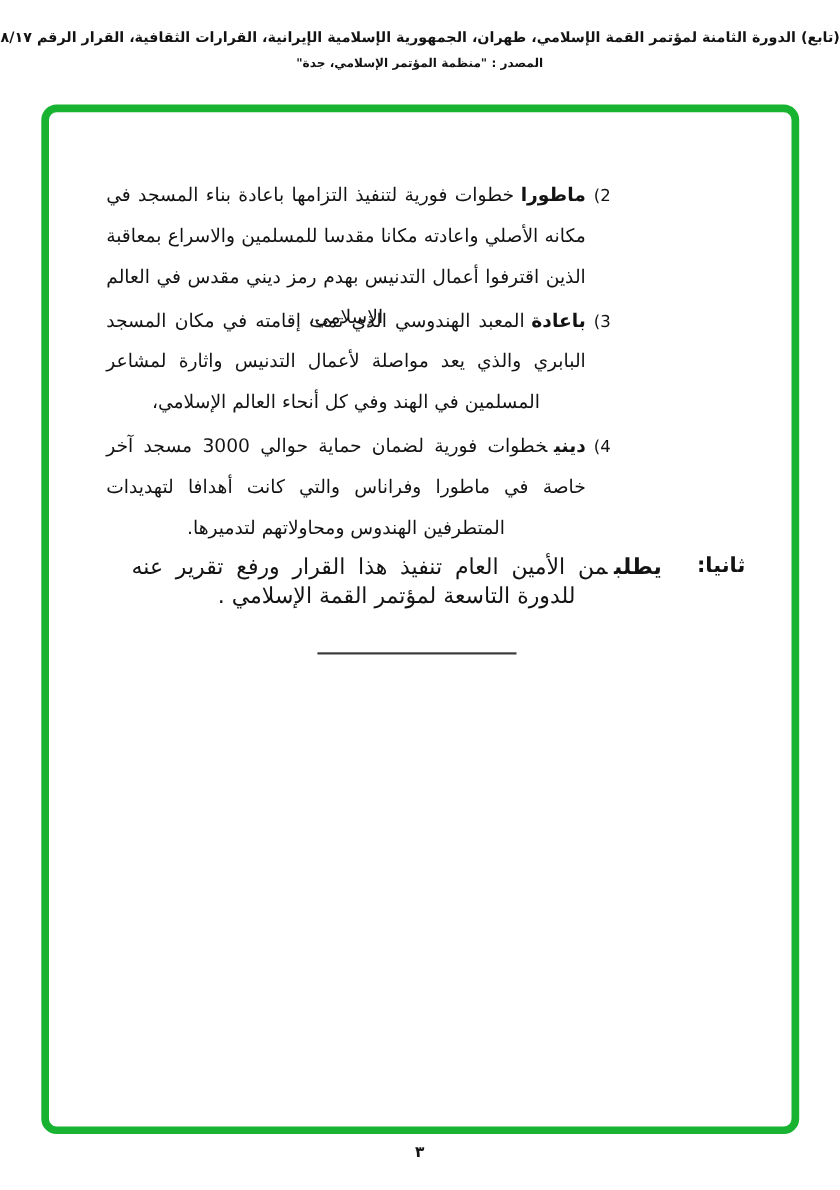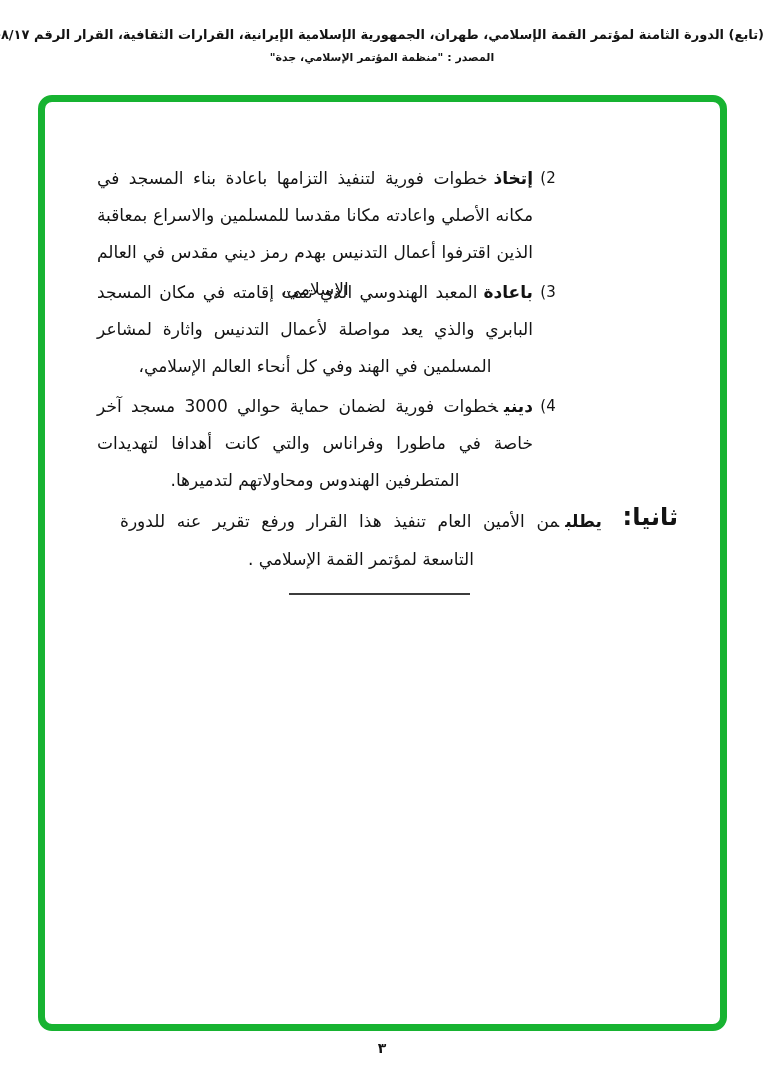--- a/index.html
+++ b/index.html
@@ -48,26 +48,26 @@
     font-size: 17px;
     line-height: 37px;
     text-align: justify;
     text-align-last: center;
   }
   .para b, .sec-para b { font-weight: bold; margin-inline-end: 6px; }
 
   
   .sec-label {
     position: absolute; top: 503px; right: 86px;
-    font-size: 24px; font-weight: bold;
+    font-size: 19px; font-weight: bold;
   }
   .sec-para {
     position: absolute; top: 502px; right: 162px;
     width: 482px; margin: 0;
-    font-size: 17px; line-height: 38px;
+    font-size: 20px; line-height: 26px;
     text-align: justify; text-align-last: center;
   }
 
   
   .sep { position: absolute; top: 593px; left: 289px; width: 181px; height: 2px; background: #3c3c3c; }
 
   
   .pageno { position: absolute; top: 1040px; left: 0; right: 0; text-align: center; font-size: 14px; font-weight: bold; }
 </style>
 </head>
@@ -77,21 +77,21 @@
 
   <div class="header">
     <div class="h1">(تابع) الدورة الثامنة لمؤتمر القمة الإسلامي، طهران، الجمهورية الإسلامية الإيرانية، القرارات الثقافية، القرار الرقم ٨/١٧-ث (ق.إ)</div>
     <div class="h2">المصدر :  "منظمة المؤتمر الإسلامي، جدة"</div>
   </div>
 
   <div class="frame" style="border-color: rgb(23, 179, 49);"></div>
 
   <div class="item item-2">
     <span class="marker">(2</span>
-    <p class="para"><b>إتخاذ</b><span>خطوات فورية لتنفيذ التزامها باعادة بناء المسجد في مكانه الأصلي واعادته مكانا مقدسا للمسلمين والاسراع بمعاقبة الذين اقترفوا أعمال التدنيس بهدم رمز ديني مقدس في العالم الإسلامي،</span></p>
+    <p class="para"><b>ماطورا</b><span>خطوات فورية لتنفيذ التزامها باعادة بناء المسجد في مكانه الأصلي واعادته مكانا مقدسا للمسلمين والاسراع بمعاقبة الذين اقترفوا أعمال التدنيس بهدم رمز ديني مقدس في العالم الإسلامي،</span></p>
   </div>
 
   <div class="item item-3">
     <span class="marker">(3</span>
     <p class="para"><b>باعادة</b><span>المعبد الهندوسي الذي تمت إقامته في مكان المسجد البابري والذي يعد مواصلة لأعمال التدنيس واثارة لمشاعر المسلمين في الهند وفي كل أنحاء العالم الإسلامي،</span></p>
   </div>
 
   <div class="item item-4">
     <span class="marker">(4</span>
     <p class="para"><b>ديني</b><span>خطوات فورية لضمان حماية حوالي 3000 مسجد آخر خاصة في ماطورا وفراناس والتي كانت أهدافا لتهديدات المتطرفين الهندوس ومحاولاتهم لتدميرها.</span></p>

